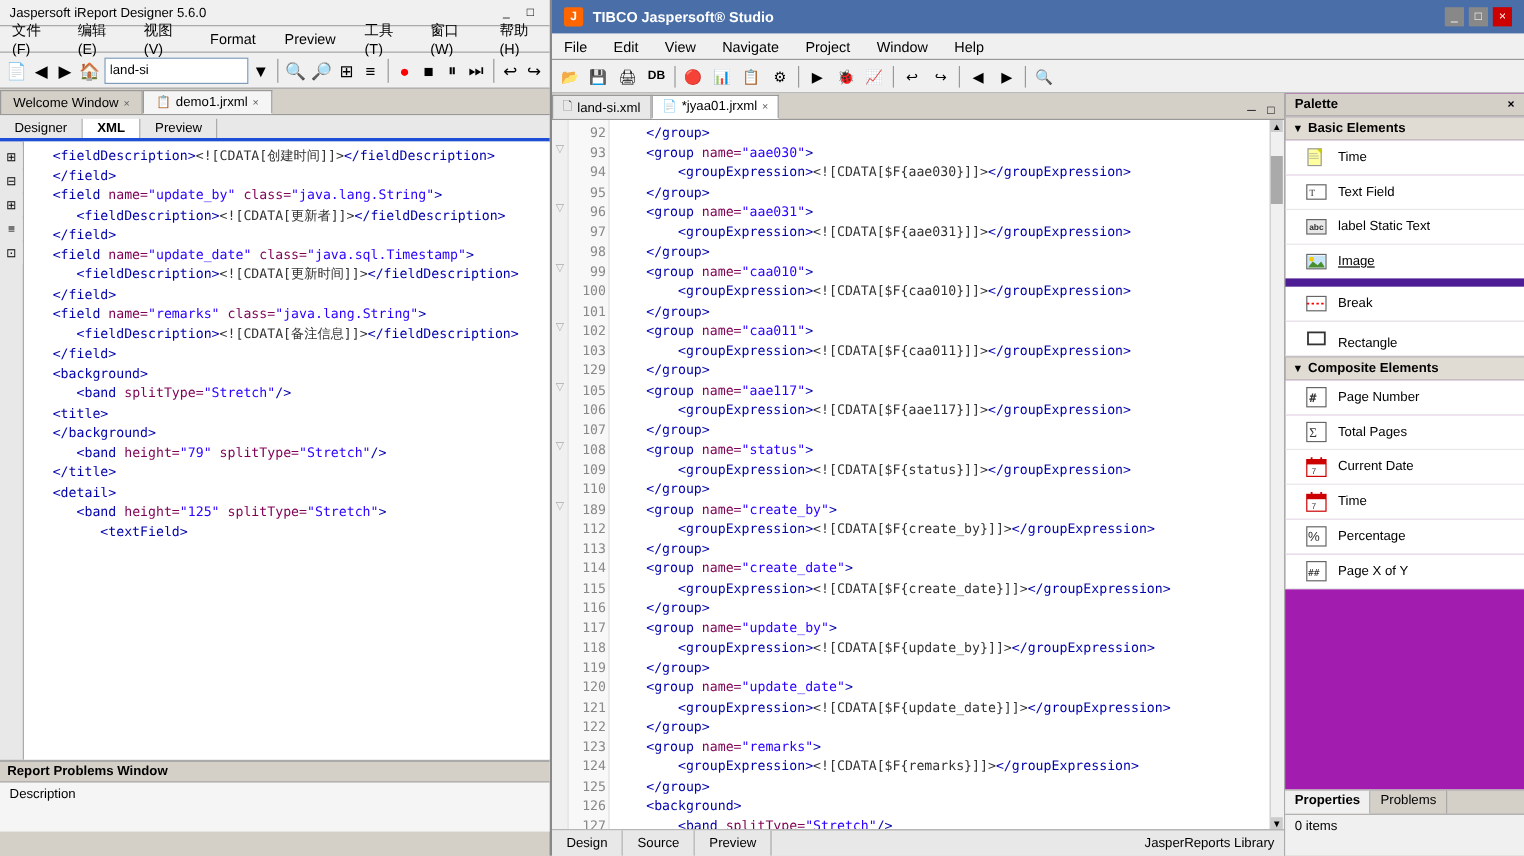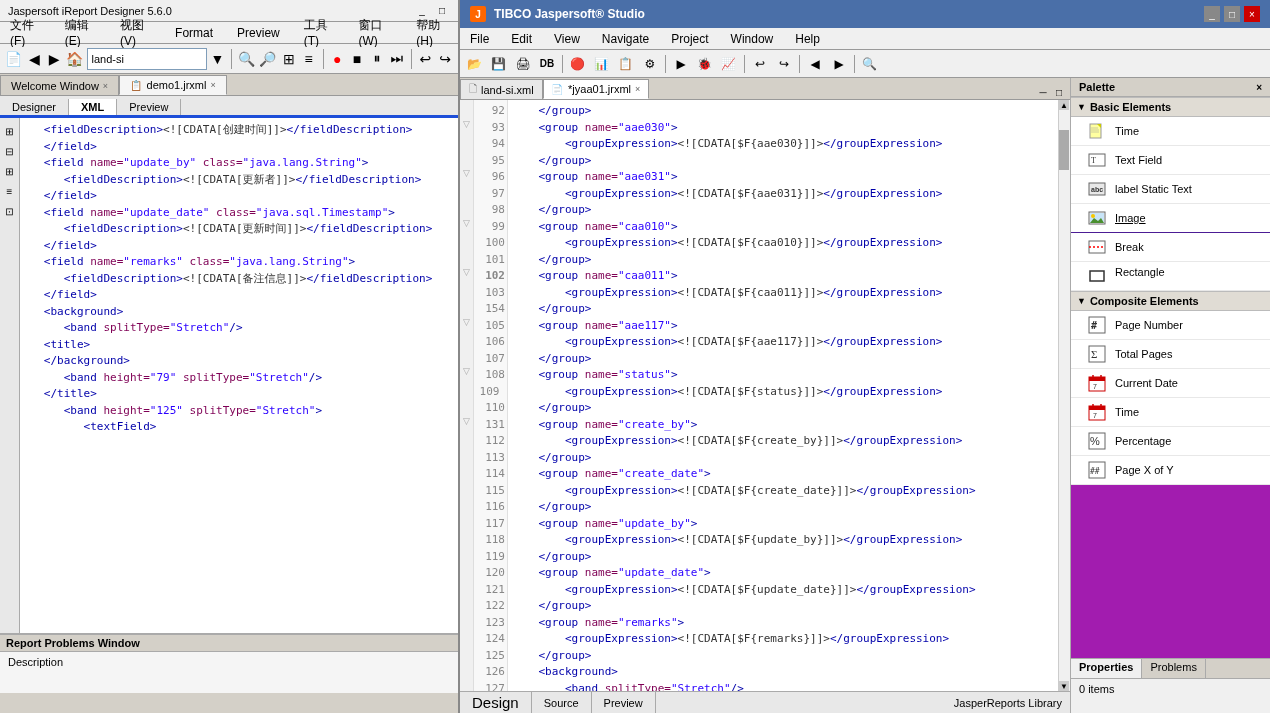--- a/index.html
+++ b/index.html
@@ -149,20 +149,21 @@
         <div class="code-line"><span style="color:#0000aa;">&nbsp;&nbsp;&nbsp;&lt;/field&gt;</span></div>
         <div class="code-line"><span style="color:#0000aa;">&nbsp;&nbsp;&nbsp;&lt;field </span><span style="color:#7f0055;">name=</span><span style="color:#2a00ff;">"remarks"</span><span style="color:#0000aa;"> </span><span style="color:#7f0055;">class=</span><span style="color:#2a00ff;">"java.lang.String"</span><span style="color:#0000aa;">&gt;</span></div>
         <div class="code-line"><span style="color:#0000aa;">&nbsp;&nbsp;&nbsp;&nbsp;&nbsp;&nbsp;&lt;fieldDescription&gt;</span><span style="color:#333;">&lt;![CDATA[备注信息]]&gt;</span><span style="color:#0000aa;">&lt;/fieldDescription&gt;</span></div>
         <div class="code-line"><span style="color:#0000aa;">&nbsp;&nbsp;&nbsp;&lt;/field&gt;</span></div>
         <div class="code-line"><span style="color:#0000aa;">&nbsp;&nbsp;&nbsp;&lt;background&gt;</span></div>
         <div class="code-line"><span style="color:#0000aa;">&nbsp;&nbsp;&nbsp;&nbsp;&nbsp;&nbsp;&lt;band </span><span style="color:#7f0055;">splitType=</span><span style="color:#2a00ff;">"Stretch"</span><span style="color:#0000aa;">/&gt;</span></div>
         <div class="code-line"><span style="color:#0000aa;">&nbsp;&nbsp;&nbsp;&lt;title&gt;</span></div>
         <div class="code-line"><span style="color:#0000aa;">&nbsp;&nbsp;&nbsp;&lt;/background&gt;</span></div>
         <div class="code-line"><span style="color:#0000aa;">&nbsp;&nbsp;&nbsp;&nbsp;&nbsp;&nbsp;&lt;band </span><span style="color:#7f0055;">height=</span><span style="color:#2a00ff;">"79"</span><span style="color:#0000aa;"> </span><span style="color:#7f0055;">splitType=</span><span style="color:#2a00ff;">"Stretch"</span><span style="color:#0000aa;">/&gt;</span></div>
         <div class="code-line"><span style="color:#0000aa;">&nbsp;&nbsp;&nbsp;&lt;/title&gt;</span></div>
+        <div class="code-line"><span style="color:#0000aa;">&nbsp;&nbsp;&nbsp;&lt;detail&gt;</span></div>
         <div class="code-line"><span style="color:#0000aa;">&nbsp;&nbsp;&nbsp;&nbsp;&nbsp;&nbsp;&lt;band </span><span style="color:#7f0055;">height=</span><span style="color:#2a00ff;">"125"</span><span style="color:#0000aa;"> </span><span style="color:#7f0055;">splitType=</span><span style="color:#2a00ff;">"Stretch"</span><span style="color:#0000aa;">&gt;</span></div>
         <div class="code-line"><span style="color:#0000aa;">&nbsp;&nbsp;&nbsp;&nbsp;&nbsp;&nbsp;&nbsp;&nbsp;&nbsp;&lt;textField&gt;</span></div>
       </div>
     </div>
   </div>
 
   <div class="bottom-panel">
     <div class="bottom-header">
       <span>Report Problems Window</span>
     </div>
@@ -268,30 +269,30 @@
           <div style="height:16.5px;">92</div>
           <div style="height:16.5px;">93</div>
           <div style="height:16.5px;">94</div>
           <div style="height:16.5px;">95</div>
           <div style="height:16.5px;">96</div>
           <div style="height:16.5px;">97</div>
           <div style="height:16.5px;">98</div>
           <div style="height:16.5px;">99</div>
           <div style="height:16.5px;">100</div>
           <div style="height:16.5px;">101</div>
-          <div style="height:16.5px;font-weight:bold;">102</div>
+          <div style="height:16.5px;">102</div>
           <div style="height:16.5px;">103</div>
-          <div style="height:16.5px;">154</div>
+          <div style="height:16.5px;">129</div>
           <div style="height:16.5px;">105</div>
           <div style="height:16.5px;">106</div>
           <div style="height:16.5px;">107</div>
           <div style="height:16.5px;">108</div>
-          <div style="height:16.5px;text-align:center;">109</div>
+          <div style="height:16.5px;">109</div>
           <div style="height:16.5px;">110</div>
-          <div style="height:16.5px;">131</div>
+          <div style="height:16.5px;">189</div>
           <div style="height:16.5px;">112</div>
           <div style="height:16.5px;">113</div>
           <div style="height:16.5px;">114</div>
           <div style="height:16.5px;">115</div>
           <div style="height:16.5px;">116</div>
           <div style="height:16.5px;">117</div>
           <div style="height:16.5px;">118</div>
           <div style="height:16.5px;">119</div>
           <div style="height:16.5px;">120</div>
           <div style="height:16.5px;">121</div>
@@ -347,21 +348,21 @@
         <div style="width:12px; background:#f0f0f0; border-left:1px solid #ccc; display:flex; flex-direction:column;">
           <div style="width:10px; height:10px; background:#ccc; display:flex; align-items:center; justify-content:center; font-size:8px; cursor:pointer;">▲</div>
           <div style="flex:1; position:relative;">
             <div style="width:10px; height:40px; background:#aaa; position:absolute; top:20px;"></div>
           </div>
           <div style="width:10px; height:10px; background:#ccc; display:flex; align-items:center; justify-content:center; font-size:8px; cursor:pointer;">▼</div>
         </div>
       </div>
 
       <div style="display:flex; background:#e8e8e8; border-top:1px solid #aaa; height:22px;">
-        <div style="padding:2px 12px; font-size:15px; cursor:pointer; border-right:1px solid #aaa; background:#e8e8e8; display:flex; align-items:center;">Design</div>
+        <div style="padding:2px 12px; font-size:11px; cursor:pointer; border-right:1px solid #aaa; background:#e8e8e8; display:flex; align-items:center;">Design</div>
         <div style="padding:2px 12px; font-size:11px; cursor:pointer; border-right:1px solid #aaa; background:#e8e8e8; display:flex; align-items:center;">Source</div>
         <div style="padding:2px 12px; font-size:11px; cursor:pointer; border-right:1px solid #aaa; background:#e8e8e8; display:flex; align-items:center;">Preview</div>
         <div style="flex:1; display:flex; align-items:center; justify-content:flex-end; padding-right:8px; font-size:11px;">
           <span>JasperReports Library</span>
         </div>
       </div>
 
     </div>
 
     <div style="width:200px; display:flex; flex-direction:column; border-left:1px solid #aaa;">
@@ -404,21 +405,21 @@
           <div style="display:flex; align-items:center; gap:8px; padding:4px 8px 4px 16px; font-size:11px; cursor:pointer; border-bottom:1px solid #e8e8e8; background:#fff;">
             <div style="width:20px; height:20px; display:flex; align-items:center; justify-content:center; font-size:9px; font-weight:bold; color:#333;">
               <svg width="18" height="14" viewBox="0 0 18 14">
                   <rect x="1" y="1" width="16" height="12" fill="#e8e8e8" stroke="#666" stroke-width="1"></rect>
                   <text x="3" y="10" font-size="7" fill="#333" font-family="sans-serif">abc</text>
                 </svg>
             </div>
             <span style="font-size:11px;">label Static Text</span>
           </div>
 
-          <div style="display:flex; align-items:center; gap:8px; padding:4px 8px 4px 16px; font-size:11px; cursor:pointer; border-bottom:1px solid #4c1d95; background:#fff;text-decoration:underline;">
+          <div style="display:flex; align-items:center; gap:8px; padding:4px 8px 4px 16px; font-size:11px; cursor:pointer; border-bottom:7px solid #4c1d95; background:#fff;text-decoration:underline;">
             <div style="width:20px; height:20px; display:flex; align-items:center; justify-content:center;">
               <svg width="18" height="14" viewBox="0 0 18 14">
                   <rect x="1" y="1" width="16" height="12" fill="#fff" stroke="#666" stroke-width="1"></rect>
                   <rect x="2" y="2" width="14" height="10" fill="#c8e4f8"></rect>
                   <circle cx="5" cy="5" r="2" fill="#f8c800"></circle>
                   <polyline points="2,12 6,7 10,10 13,7 16,12" fill="#4a8f2f" stroke="none"></polyline>
                 </svg>
             </div>
             <span>Image</span>
           </div>
@@ -426,21 +427,21 @@
           <div style="display:flex; align-items:center; gap:8px; padding:4px 8px 4px 16px; font-size:11px; cursor:pointer; border-bottom:1px solid #e8e8e8; background:#fff;">
             <div style="width:20px; height:20px; display:flex; align-items:center; justify-content:center;">
               <svg width="18" height="14" viewBox="0 0 18 14">
                   <rect x="1" y="1" width="16" height="12" fill="#fff" stroke="#666" stroke-width="1"></rect>
                   <line x1="1" y1="7" x2="17" y2="7" stroke="#f00" stroke-width="1.5" stroke-dasharray="2,2"></line>
                 </svg>
             </div>
             <span>Break</span>
           </div>
 
-          <div style="display:flex; align-items:flex-start; gap:8px; padding:4px 8px 4px 16px; font-size:11px; cursor:pointer; border-bottom:1px solid #e8e8e8; background:#fff;">
+          <div style="display:flex; align-items:flex-end; gap:8px; padding:4px 8px 4px 16px; font-size:11px; cursor:pointer; border-bottom:1px solid #e8e8e8; background:#fff;">
             <div style="width:20px; height:20px; display:flex; align-items:center; justify-content:center;">
               <svg width="18" height="14" viewBox="0 0 18 14">
                   <rect x="2" y="2" width="14" height="10" fill="#fff" stroke="#333" stroke-width="1.5"></rect>
                 </svg>
             </div>
             <span>Rectangle</span>
           </div>
         </div>
 
         <div>

